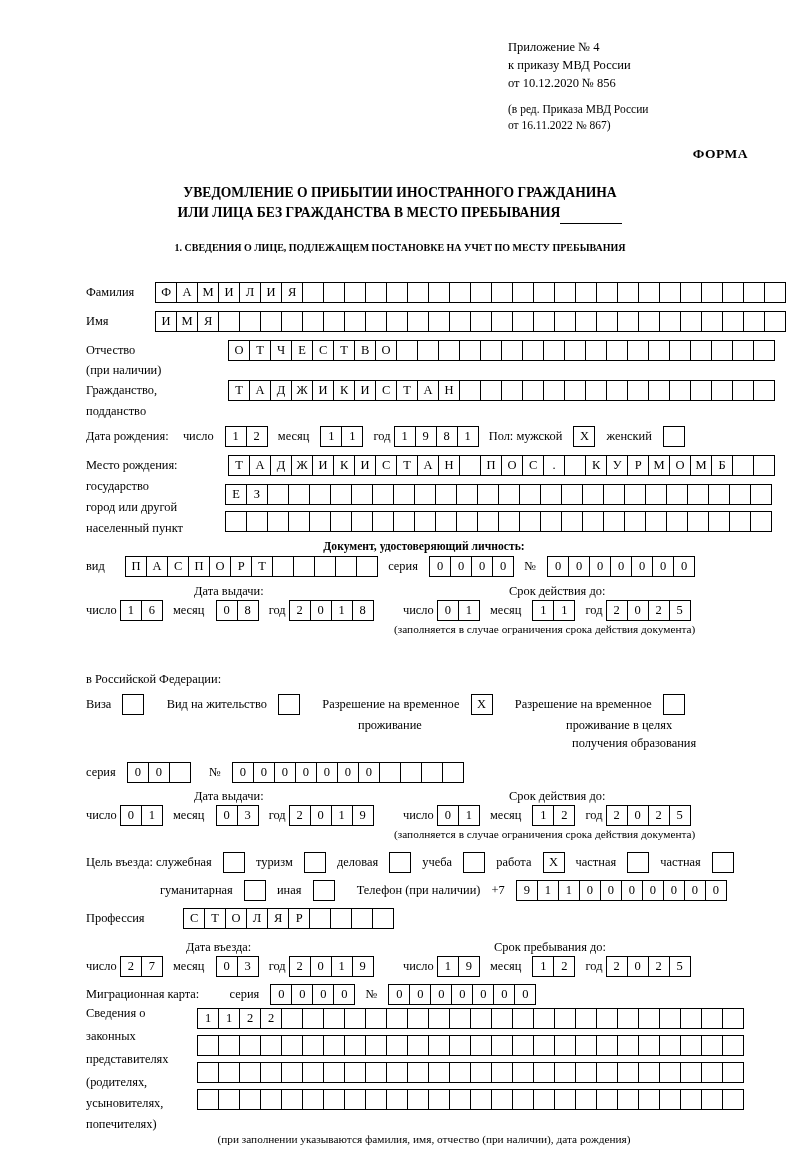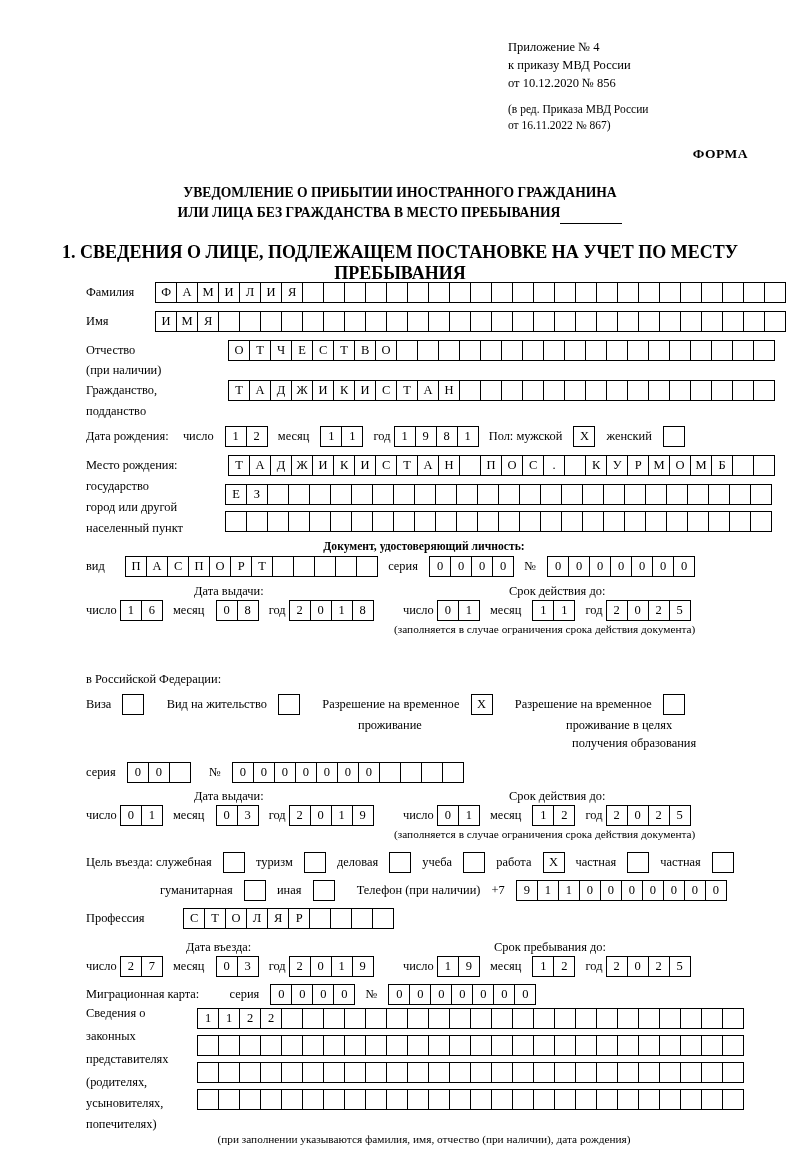--- a/index.html
+++ b/index.html
@@ -3,21 +3,21 @@
 <meta charset="utf-8">
 <style>
   html,body{margin:0;padding:0;background:#fff;}
   body{width:800px;height:1163px;font-family:"Liberation Serif",serif;color:#000;position:relative;}
   .page{width:800px;height:1163px;position:relative;box-sizing:border-box;padding:0;}
   .hdr{position:absolute;top:38px;right:52px;width:240px;font-size:12.5px;line-height:1.45;}
   .hdr .blk2{margin-top:9px;font-size:11.5px;line-height:1.4;}
   .forma{position:absolute;top:146px;right:52px;font-weight:bold;font-size:13.5px;letter-spacing:.5px;}
   .title{position:absolute;top:183px;left:0;width:800px;text-align:center;font-weight:bold;font-size:13.6px;line-height:1.5;}
   .title .ul{display:inline-block;width:62px;border-bottom:1px solid #000;vertical-align:bottom;height:14px;}
-  .sect1{position:absolute;top:242px;left:0;width:800px;text-align:center;font-weight:bold;font-size:18px;}
+  .sect1{position:absolute;top:242px;left:0;width:800px;text-align:center;font-weight:bold;font-size:10px;}
   .row{position:absolute;font-size:12.4px;margin-left:24px;}
   .lbl{font-size:12.4px;white-space:nowrap;}
   .c{width:22px;height:21px;border:1px solid #000;box-sizing:border-box;margin-right:-1px;
      font-size:12.5px;line-height:19px;text-align:center;font-family:"Liberation Serif",serif;}
   .cs{display:inline-flex;vertical-align:middle;}
   .gap{display:inline-block;width:8px;}
   .box{display:inline-block;width:22px;height:21px;border:1px solid #000;box-sizing:border-box;
        text-align:center;line-height:19px;font-size:12.5px;vertical-align:middle;}
   .note{font-size:11.3px;}
   .inline{display:inline-block;vertical-align:middle;}

